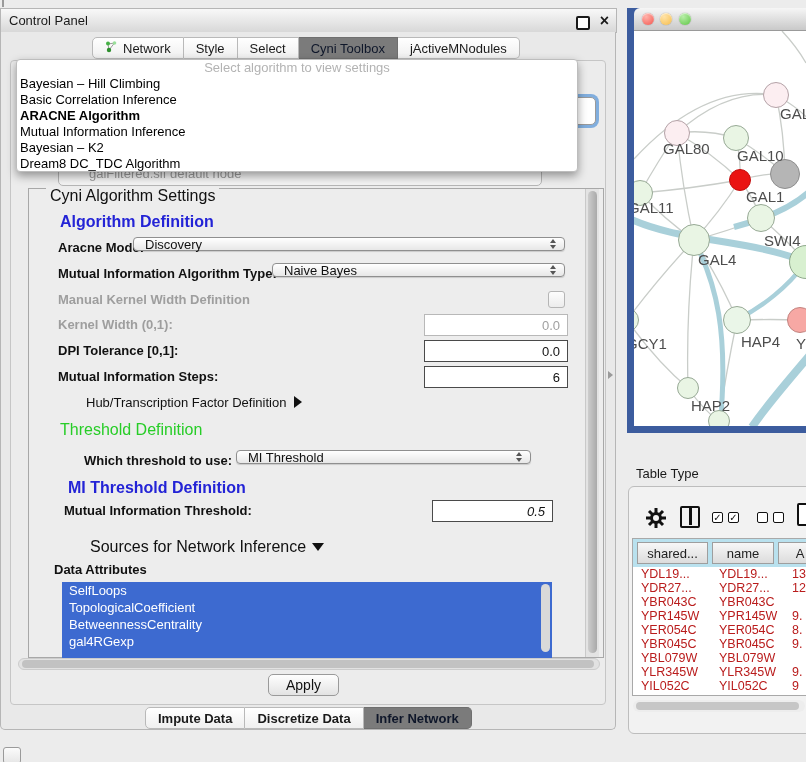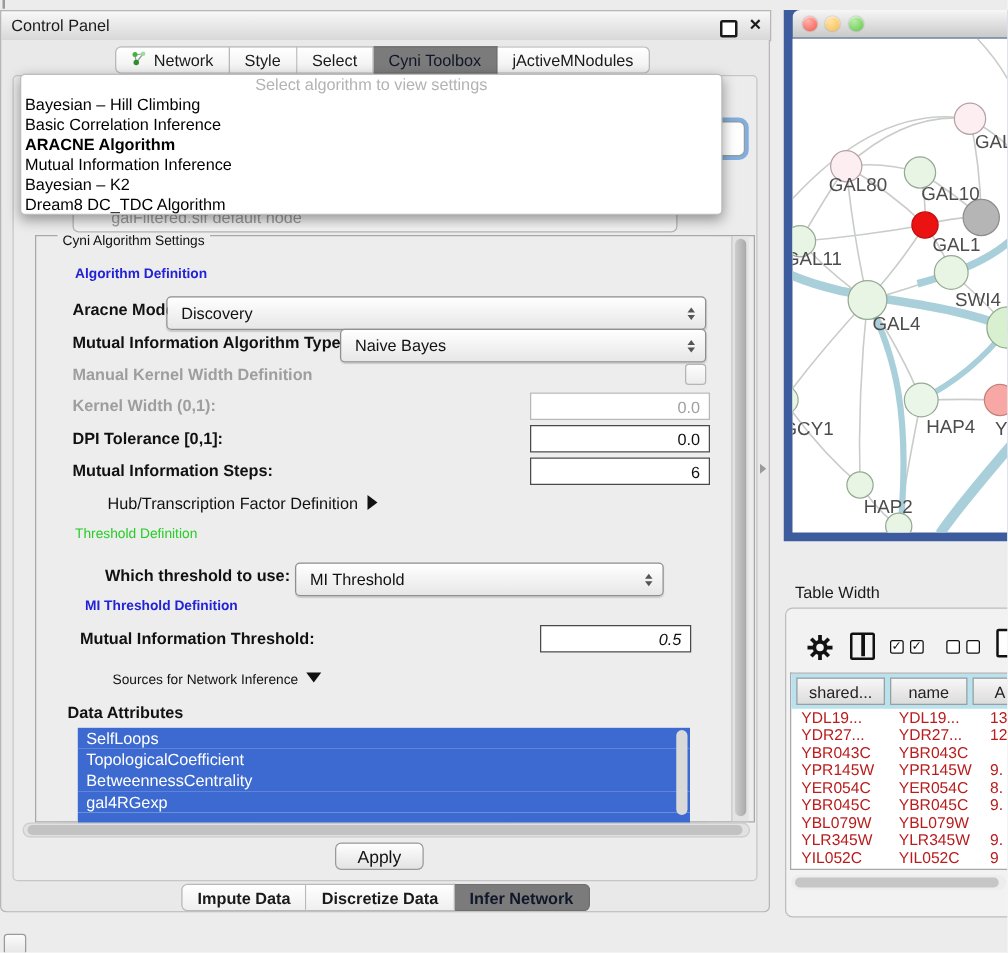--- a/index.html
+++ b/index.html
@@ -34,28 +34,28 @@
 
   
   #ghost-combo{left:58px;top:160px;width:484px;height:26px;background:#f3f3f3;border:1px solid #b5b5b5;border-radius:5px;box-sizing:border-box;display:flex;align-items:center;color:#9b9b9b;padding-left:30px;z-index:4;}
   #focus-combo{left:540px;top:97px;width:54px;height:26px;background:#fff;border:1px solid #9a9a9a;border-radius:5px;box-shadow:0 0 0 3px rgba(110,163,220,.85);z-index:4;}
 
   
   #settings{left:28px;top:188px;width:576px;height:470px;background:#ededed;border:1px solid #a8a8a8;box-sizing:border-box;z-index:6;overflow:hidden;}
   #vscroll{left:585px;top:189px;width:14px;height:468px;background:#e3e3e3;border-left:1px solid #c9c9c9;z-index:7;box-sizing:border-box;}
   #vscroll-thumb{position:absolute;left:2px;top:2px;width:9px;height:462px;background:linear-gradient(90deg,#cdcdcd,#a9a9a9);border-radius:5px;}
   .groupbox{position:absolute;border:1px solid #b2b2b2;border-radius:3px;box-shadow:inset 0 0 0 1px rgba(255,255,255,.65);}
-  .gb-title{position:absolute;background:#ededed;padding:0 4px;font-size:11px;white-space:nowrap;z-index:8;}
+  .gb-title{position:absolute;background:#ededed;padding:0 4px;font-size:16px;white-space:nowrap;z-index:8;}
   .gb-title.blue{color:#2323d6;font-weight:bold;}
   .gb-title.green{color:#27cd27;}
   .flabel{position:absolute;font-size:13px;font-weight:bold;color:#111;white-space:nowrap;z-index:8;}
   .flabel.disabled{color:#9e9e9e;}
   .flabel.plain{font-weight:normal;}
 
-  .combo{position:absolute;height:27px;border:1px solid #8f8f8f;border-radius:4px;background:linear-gradient(#ffffff,#e7e7e7);box-shadow:0 1px 1px rgba(0,0,0,.15);display:flex;align-items:center;padding:0 24px 0 11px;font-size:13px;box-sizing:border-box;z-index:8;}
+  .combo{position:absolute;height:14px;border:1px solid #8f8f8f;border-radius:4px;background:linear-gradient(#ffffff,#e7e7e7);box-shadow:0 1px 1px rgba(0,0,0,.15);display:flex;align-items:center;padding:0 24px 0 11px;font-size:13px;box-sizing:border-box;z-index:8;}
   .combo .arrows{position:absolute;right:8px;top:50%;transform:translateY(-50%);display:flex;flex-direction:column;gap:2px;}
   .tri-up{width:0;height:0;border-left:3.5px solid transparent;border-right:3.5px solid transparent;border-bottom:4.5px solid #555;}
   .tri-down{width:0;height:0;border-left:3.5px solid transparent;border-right:3.5px solid transparent;border-top:4.5px solid #555;}
 
   .tfield{position:absolute;height:22px;background:#fff;border:1px solid #4a4a4a;box-sizing:border-box;display:flex;align-items:center;justify-content:flex-end;padding:0 7px;font-size:13px;z-index:8;}
   .tfield.disabled{border-color:#b8b8b8;color:#a0a0a0;}
 
   #kw-checkbox{left:548px;top:291px;width:15px;height:15px;border:1px solid #b5b5b5;border-radius:3px;background:linear-gradient(#fdfdfd,#ececec);z-index:8;}
   .tri-right{display:inline-block;width:0;height:0;border-top:6px solid transparent;border-bottom:6px solid transparent;border-left:8px solid #111;margin-left:8px;vertical-align:-1px;}
   .tri-dn-big{display:inline-block;width:0;height:0;border-left:6px solid transparent;border-right:6px solid transparent;border-top:8px solid #111;margin-left:6px;vertical-align:1px;}
@@ -309,21 +309,21 @@
         <div class="net-label" style="left: -6px; top: 168px;">GAL11</div>
         <div class="net-label" style="left: 130px; top: 201px;">SWI4</div>
         <div class="net-label" style="left: 64px; top: 220px;">GAL4</div>
         <div class="net-label" style="left: -8px; top: 304px;">GCY1</div>
         <div class="net-label" style="left: 107px; top: 302px;">HAP4</div>
         <div class="net-label" style="left: 162px; top: 304px;">Y</div>
         <div class="net-label" style="left: 57px; top: 366px;">HAP2</div>
       </div>
   </div>
 
-  <div class="abs" id="tp-title">Table Width</div>
+  <div class="abs" id="tp-title">Table Type</div>
   <div class="abs" id="tp-panel"></div>
 
   <svg class="abs" id="tp-gear" viewBox="0 0 22 22">
     <g fill="#111">
         <circle cx="11" cy="11" r="6"></circle>
       <g stroke="#111" stroke-width="3">
           <line x1="11" y1="1" x2="11" y2="21"></line>
           <line x1="1" y1="11" x2="21" y2="11"></line>
           <line x1="4" y1="4" x2="18" y2="18"></line>
           <line x1="18" y1="4" x2="4" y2="18"></line>

